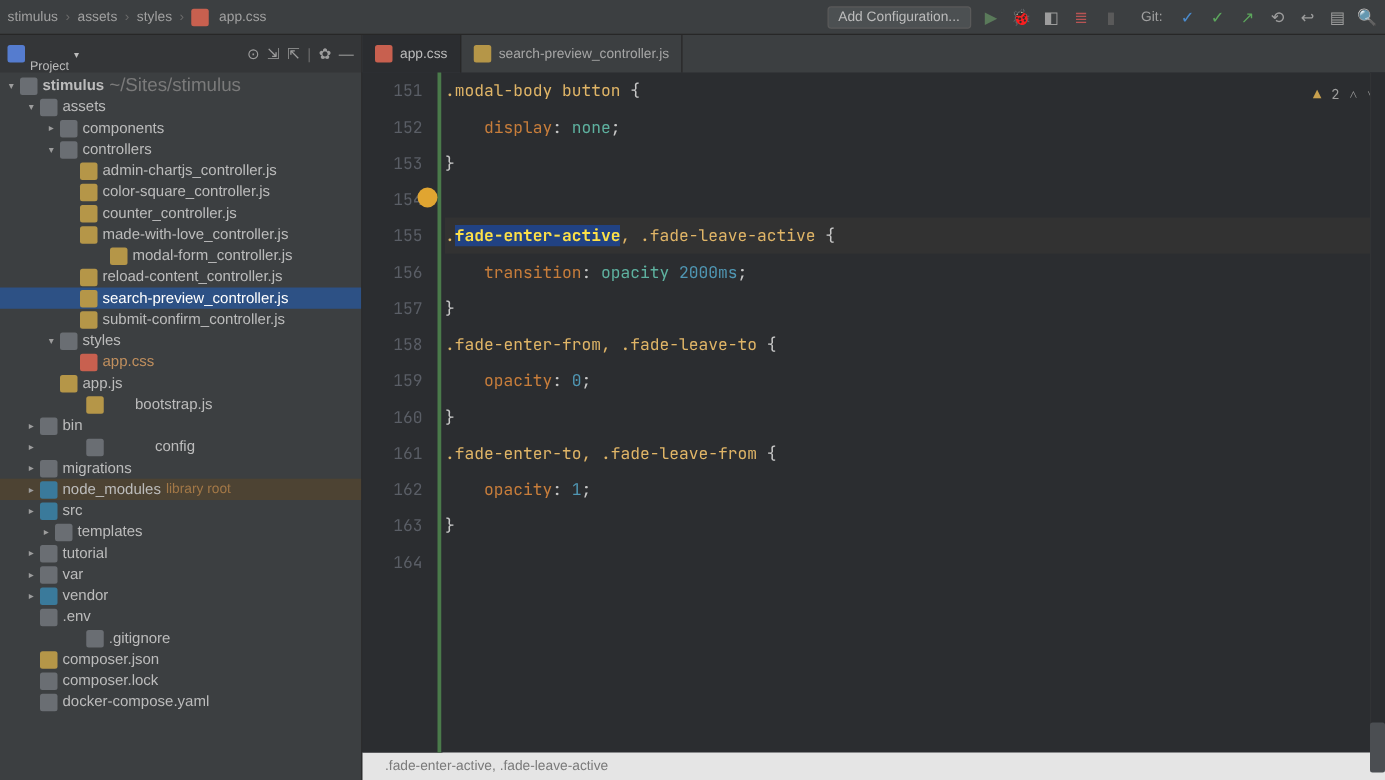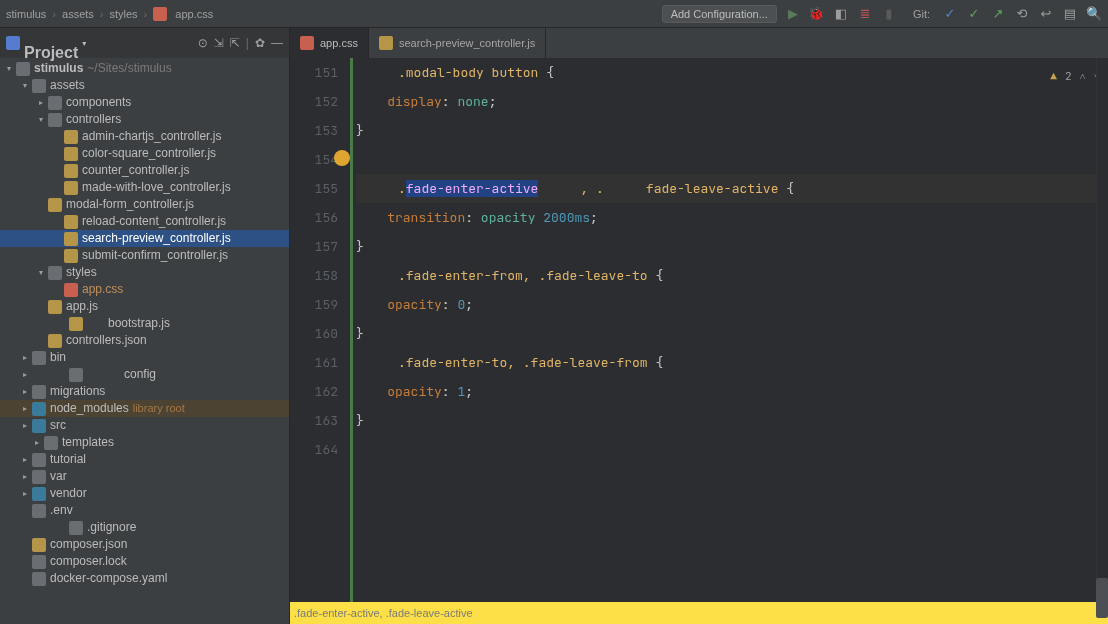--- a/index.html
+++ b/index.html
@@ -11,21 +11,21 @@
 .top-spacer { flex:1; }
 .btn-add { background:#4c5052; border:1px solid #5a5a5a; color:#bcbcbc; padding:2px 8px; font-size:11px; border-radius:3px; cursor:pointer; }
 .top-icons { display:flex; align-items:center; gap:8px; margin-left:8px; }
 .top-icons .ico { width:16px; height:16px; display:flex; align-items:center; justify-content:center; color:#9d9d9d; cursor:pointer; font-size:13px; }
 .git-label { color:#a0a0a0; margin:0 4px 0 8px; font-size:11px; }
 .main { display:flex; height:596px; }
 .sidebar { width:290px; background:#3c3f41; border-right:1px solid #272727; display:flex; flex-direction:column; }
 .sb-head { display:flex; align-items:center; height:30px; padding:0 6px; background:#343638;}
 .sb-dropdown { display:flex; align-items:center; gap:4px; cursor:pointer; }
 .sb-icon { width:14px; height:14px; background:#557ccf; border-radius:2px;}
-.sb-title { color:#bcbcbc; font-weight:700; font-size:16px;margin-top:20px;}
+.sb-title { color:#bcbcbc; font-weight:400; font-size:10px;margin-top:20px;}
 .sb-head-right { margin-left:auto; display:flex; gap:6px; }
 .sb-head-right .hico { color:#9d9d9d; cursor:pointer; font-size:12px; }
 .tree { overflow-y:auto; font-size:12px; padding-top:2px; }
 .tnode { display:flex; align-items:center; height:17px; padding-right:4px; line-height:17px; white-space:nowrap; cursor:pointer; }
 .tnode.sel { background:#2d5185; color:#fff; }
 .tnode.hl { background:#4d4333; }
 .twist { width:10px; text-align:center; font-size:8px; color:#9d9d9d; margin-right:2px;}
 .twist.open::before { content:"▾"; }
 .twist.closed::before { content:"▸"; }
 .twist.none::before { content:" "; white-space:pre;}
@@ -33,44 +33,44 @@
 .i-fold { background:#6a6e73; border-radius:2px; }
 .i-folde { background:#3a7a9b; border-radius:2px; }
 .i-js { background:#b59648; border-radius:2px; color:#2b2b2b; }
 .i-css { background:#c8604f; border-radius:2px; }
 .i-json { background:#b59648; border-radius:2px; }
 .i-file { background:#6a6e73; border-radius:2px; }
 .tlabel { color:#bcbcbc; }
 .tlabel.root { font-weight:600; }
 .tlabel.sel { color:#fff; }
 .tlabel.cssfile { color:#c08f5e; }
-.tpath { color:#7a7a7a; margin-left:4px; font-size:12px; }
+.tpath { color:#7a7a7a; margin-left:4px; font-size:15px; }
 .libroot { color:#a37847; margin-left:4px; font-size:11px;}
 .editor { flex:1; display:flex; flex-direction:column; background:#2b2d30; }
 .tabs { display:flex; align-items:center; height:30px; background:#3c3f41; }
 .tab { display:flex; align-items:center; gap:6px; padding:0 10px; height:30px; cursor:pointer; font-size:11px; color:#a6a6a6; border-right:1px solid #272727; }
 .tab.active { background:#2b2d30; color:#bcbcbc; }
 .tabico { width:14px; height:14px; border-radius:2px; }
 .ed-body { flex:1; display:flex; position:relative; }
 .gutter { width:58px; background:#2b2d30; text-align:right; padding-right:10px; color:#5a5e66; font-family:"JetBrains Mono","Consolas",monospace; font-size:13px; line-height:29px; user-select:none; }
 .change-bar { width:6px; background:#2b2d30; }
 .change-bar .chg { width:3px; background:#4a7a4a; height:100%; margin-left:2px;}
 .code { flex:1; position:relative; font-family:"JetBrains Mono","Consolas",monospace; font-size:13px; line-height:29px; padding-left:2px;}
 .ln { height:29px; white-space:pre; }
 .ln.hlrow { background:#323232; }
-.s-sel{ color:#e0b567;margin-left:42px; }
+.s-sel{ color:#e0b567; }
 .s-prop{ color:#c77d3b; }
 .s-punc{ color:#c8c8c8; }
 .s-val{ color:#5eb19f; }
 .s-num{ color:#5097b4; }
-.s-hi { background:#214283; color:#f0abfc; }
+.s-hi { background:#214283; color:#fde047;font-weight:bold; }
 .bulb { position:absolute; left:-20px; top:92px; width:16px; height:16px; background:#e0a531; border-radius:50%; }
 .inspections { position:absolute; right:8px; top:4px; display:flex; align-items:center; gap:8px; font-size:11px; color:#9d9d9d;}
 .insp-warn { color:#c8a04e; }
-.status-path { height:22px; background:#fde047; padding:2px 4px; font-size:11px; color:#7a7a7a; display:flex; align-items:center;}
+.status-path { height:22px; background:#e5e5e5; padding:2px 18px; font-size:11px; color:#7a7a7a; display:flex; align-items:center;}
 .scrollbar-rail { position:absolute; right:0; top:0; width:12px; bottom:0; background:#2b2d30; border-left:1px solid #313335;}
 .sb-thumb { position:absolute; right:0; width:12px; background:#4b4e52; border-radius:2px;}
 </style>
 </head>
 <body>
 
 <div class="top-bar">
   <div class="breadcrumb">
     <span>stimulus</span>
     <span class="sep">›</span>
@@ -154,21 +154,21 @@
         <div class="tnode" style="padding-left: 52px;">
           <span class="twist none"></span>
           <span class="ficon i-js"></span>
           <span class="tlabel  ">counter_controller.js</span>
         </div>
         <div class="tnode" style="padding-left: 52px;">
           <span class="twist none"></span>
           <span class="ficon i-js"></span>
           <span class="tlabel  ">made-with-love_controller.js</span>
         </div>
-        <div class="tnode" style="padding-left: 36px;">
+        <div class="tnode" style="padding-left: 76px;">
           <span class="twist none"></span>
           <span class="ficon i-js"></span>
           <span class="tlabel  ">modal-form_controller.js</span>
         </div>
         <div class="tnode" style="padding-left: 52px;">
           <span class="twist none"></span>
           <span class="ficon i-js"></span>
           <span class="tlabel  ">reload-content_controller.js</span>
         </div>
         <div class="tnode sel" style="padding-left: 52px;">
@@ -193,25 +193,20 @@
         </div>
         <div class="tnode" style="padding-left: 36px;">
           <span class="twist none"></span>
           <span class="ficon i-js"></span>
           <span class="tlabel  ">app.js</span>
         </div>
         <div class="tnode" style="padding-left: 36px; gap: 21px;">
           <span class="twist none"></span>
           <span class="ficon i-js"></span>
           <span class="tlabel  ">bootstrap.js</span>
-        </div>
-        <div class="tnode" style="padding-left: 36px;">
-          <span class="twist none"></span>
-          <span class="ficon i-json"></span>
-          <span class="tlabel  ">controllers.json</span>
         </div>
         <div class="tnode" style="padding-left: 20px;">
           <span class="twist closed"></span>
           <span class="ficon i-fold"></span>
           <span class="tlabel  ">bin</span>
         </div>
         <div class="tnode" style="padding-left: 20px; gap: 37px;">
           <span class="twist closed"></span>
           <span class="ficon i-fold"></span>
           <span class="tlabel  ">config</span>

